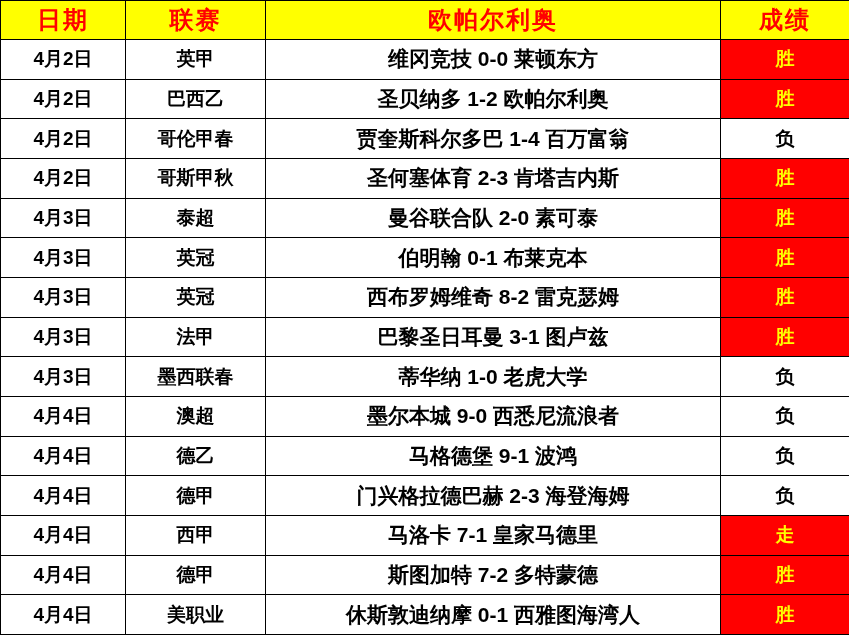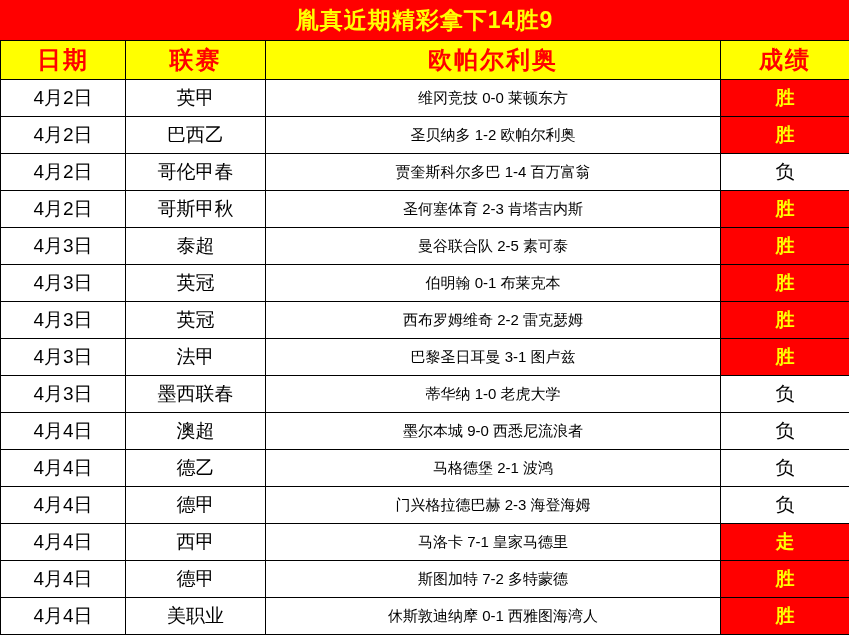--- a/index.html
+++ b/index.html
@@ -57,23 +57,24 @@
   thead th {
     height: 38px;
     background: #FFFF00;
     color: #FF0000;
     font-size: 24px;
     font-weight: bold;
     letter-spacing: 2px;
   }
   tbody td {
     height: 36px;
+    font-weight: bold;
   }
   td.match {
-    font-size: 15px;
+    font-size: 21px;
   }
   td.result {
     font-size: 19px;
   }
   td.result.win {
     background: #FF0000;
     color: #FFFF00;
     font-weight: bold;
   }
   td.result.push {
@@ -84,21 +85,20 @@
   td.result.lose {
     background: #ffffff;
     color: #000000;
   }
 </style>
 </head>
 <body>
 
 <div class="sheet">
 
-  <div class="title-bar">胤真近期精彩拿下14胜9</div>
 
   <table>
     <colgroup>
       <col class="c-date">
       <col class="c-league">
       <col class="c-match">
       <col class="c-result">
     </colgroup>
     <thead>
       <tr>
@@ -129,33 +129,33 @@
         </tr>
         <tr>
           <td class="date">4月2日</td>
           <td class="league">哥斯甲秋</td>
           <td class="match">圣何塞体育  2-3  肯塔吉内斯</td>
           <td class="result win">胜</td>
         </tr>
         <tr>
           <td class="date">4月3日</td>
           <td class="league">泰超</td>
-          <td class="match">曼谷联合队  2-5  素可泰</td>
+          <td class="match">曼谷联合队  2-0  素可泰</td>
           <td class="result win">胜</td>
         </tr>
         <tr>
           <td class="date">4月3日</td>
           <td class="league">英冠</td>
           <td class="match">伯明翰  0-1  布莱克本</td>
           <td class="result win">胜</td>
         </tr>
         <tr>
           <td class="date">4月3日</td>
           <td class="league">英冠</td>
-          <td class="match">西布罗姆维奇  2-2  雷克瑟姆</td>
+          <td class="match">西布罗姆维奇  8-2  雷克瑟姆</td>
           <td class="result win">胜</td>
         </tr>
         <tr>
           <td class="date">4月3日</td>
           <td class="league">法甲</td>
           <td class="match">巴黎圣日耳曼  3-1  图卢兹</td>
           <td class="result win">胜</td>
         </tr>
         <tr>
           <td class="date">4月3日</td>
@@ -165,21 +165,21 @@
         </tr>
         <tr>
           <td class="date">4月4日</td>
           <td class="league">澳超</td>
           <td class="match">墨尔本城  9-0  西悉尼流浪者</td>
           <td class="result lose">负</td>
         </tr>
         <tr>
           <td class="date">4月4日</td>
           <td class="league">德乙</td>
-          <td class="match">马格德堡  2-1  波鸿</td>
+          <td class="match">马格德堡  9-1  波鸿</td>
           <td class="result lose">负</td>
         </tr>
         <tr>
           <td class="date">4月4日</td>
           <td class="league">德甲</td>
           <td class="match">门兴格拉德巴赫  2-3  海登海姆</td>
           <td class="result lose">负</td>
         </tr>
         <tr>
           <td class="date">4月4日</td>

